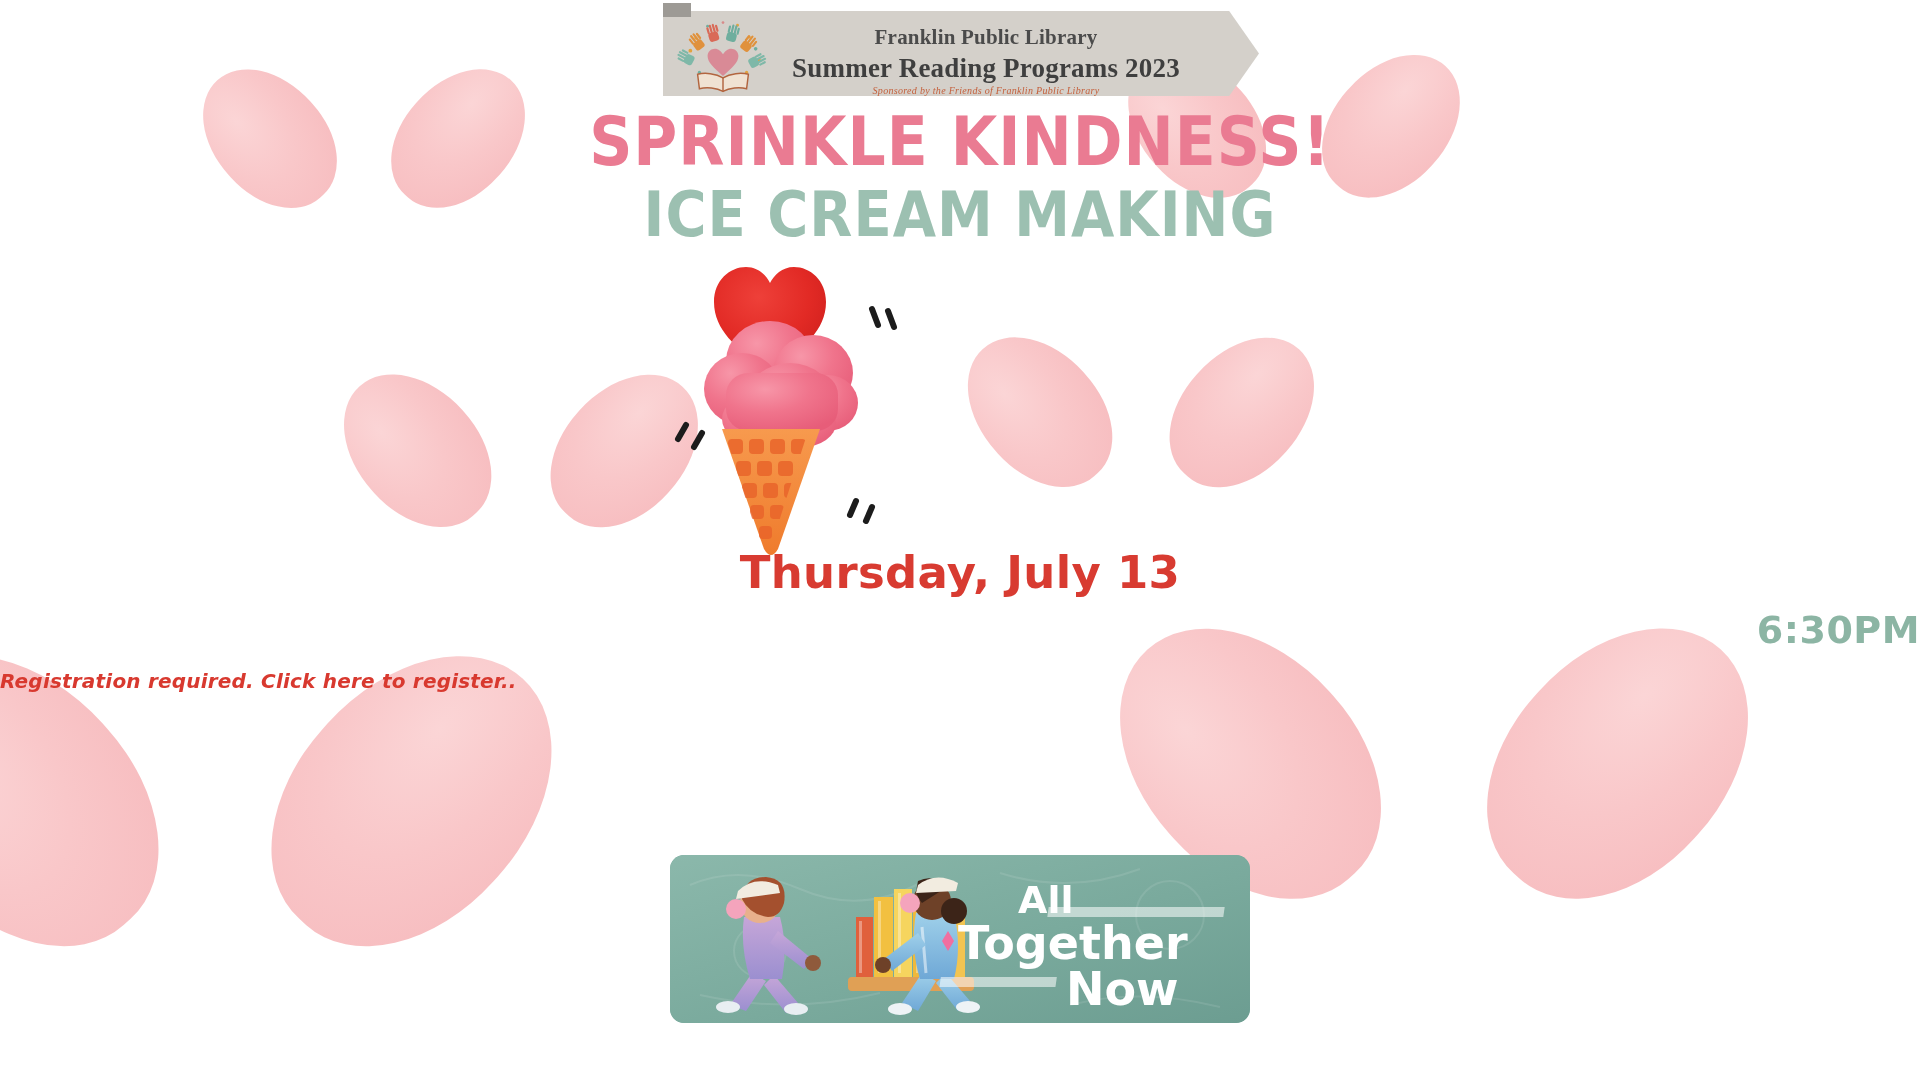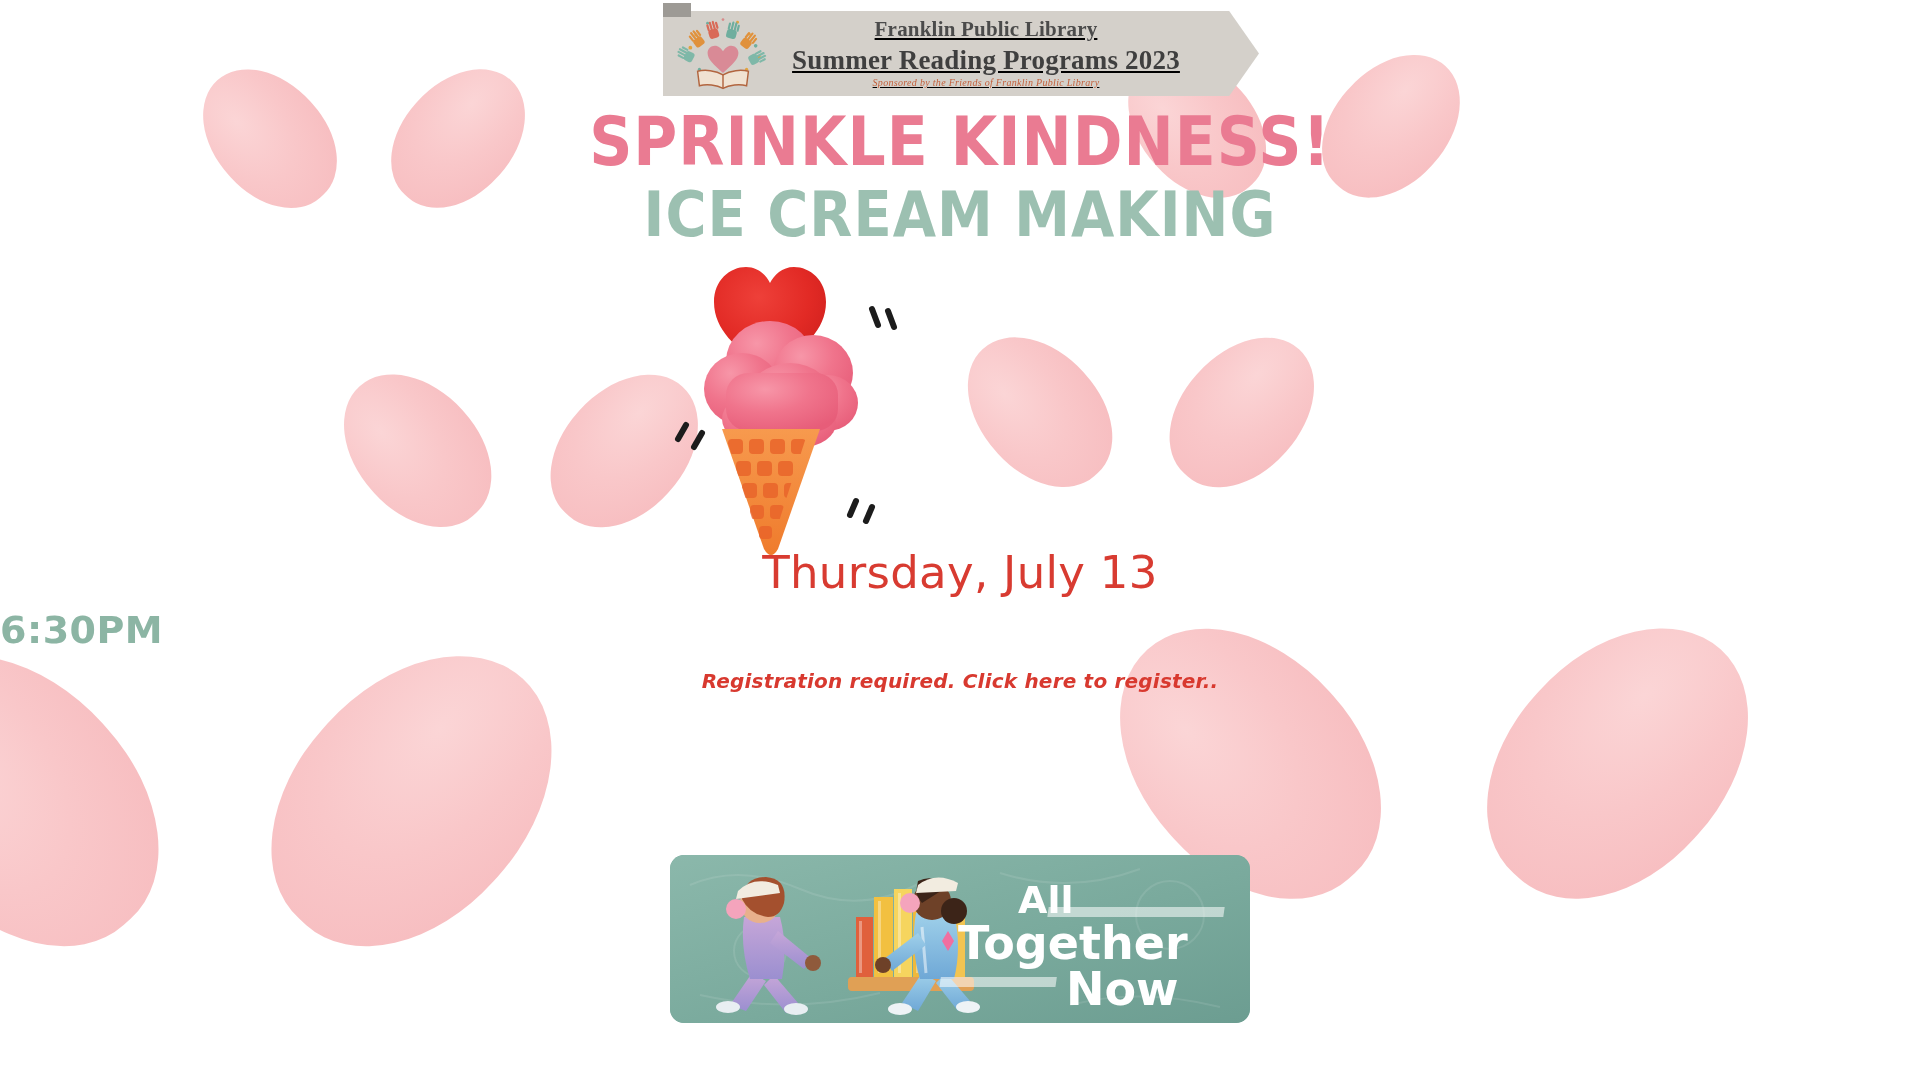--- a/index.html
+++ b/index.html
@@ -82,22 +82,21 @@
     height: 14px;
     background: #9d9a95;
     clip-path: polygon(0 0, 100% 0, 100% 100%, 0 100%);
   }
   #ribbon-inner {
     position: absolute;
     left: 0; top: 8px;
     width: 558px;
     height: 85px;
     display: flex;
-    align-items: center;
-    text-decoration: underline;
+    align-items: flex-end;
   }
   #logo-hands {
     width: 92px;
     height: 78px;
     margin-left: 14px;
     flex: 0 0 auto;
   }
   #ribbon-text {
     flex: 1 1 auto;
     text-align: center;
@@ -163,43 +162,42 @@
   }
 
   
   #date-line {
     position: absolute;
     left: 0;
     top: 546px;
     width: 1920px;
     text-align: center;
     font-family: "DejaVu Sans", sans-serif;
-    font-weight: normal;
+    font-weight: bold;
     font-size: 45px;
     color: #d83b31;
     letter-spacing: .3px;
   }
   #time-line {
     position: absolute;
     left: 0;
     top: 608px;
     width: 1920px;
-    text-align: left;
+    text-align: right;
     font-family: "DejaVu Sans", sans-serif;
     font-weight: bold;
     font-size: 38px;
     color: #8cb5a4;
     letter-spacing: .5px;
   }
   #register-line {
     position: absolute;
     left: 0;
     top: 669px;
     width: 1920px;
-    text-align: center;
     font-family: "DejaVu Sans", sans-serif;
     font-weight: bold;
     font-style: italic;
     font-size: 20px;
     color: #d8392f;
     letter-spacing: .2px;
     cursor: pointer;
   }
 
   

